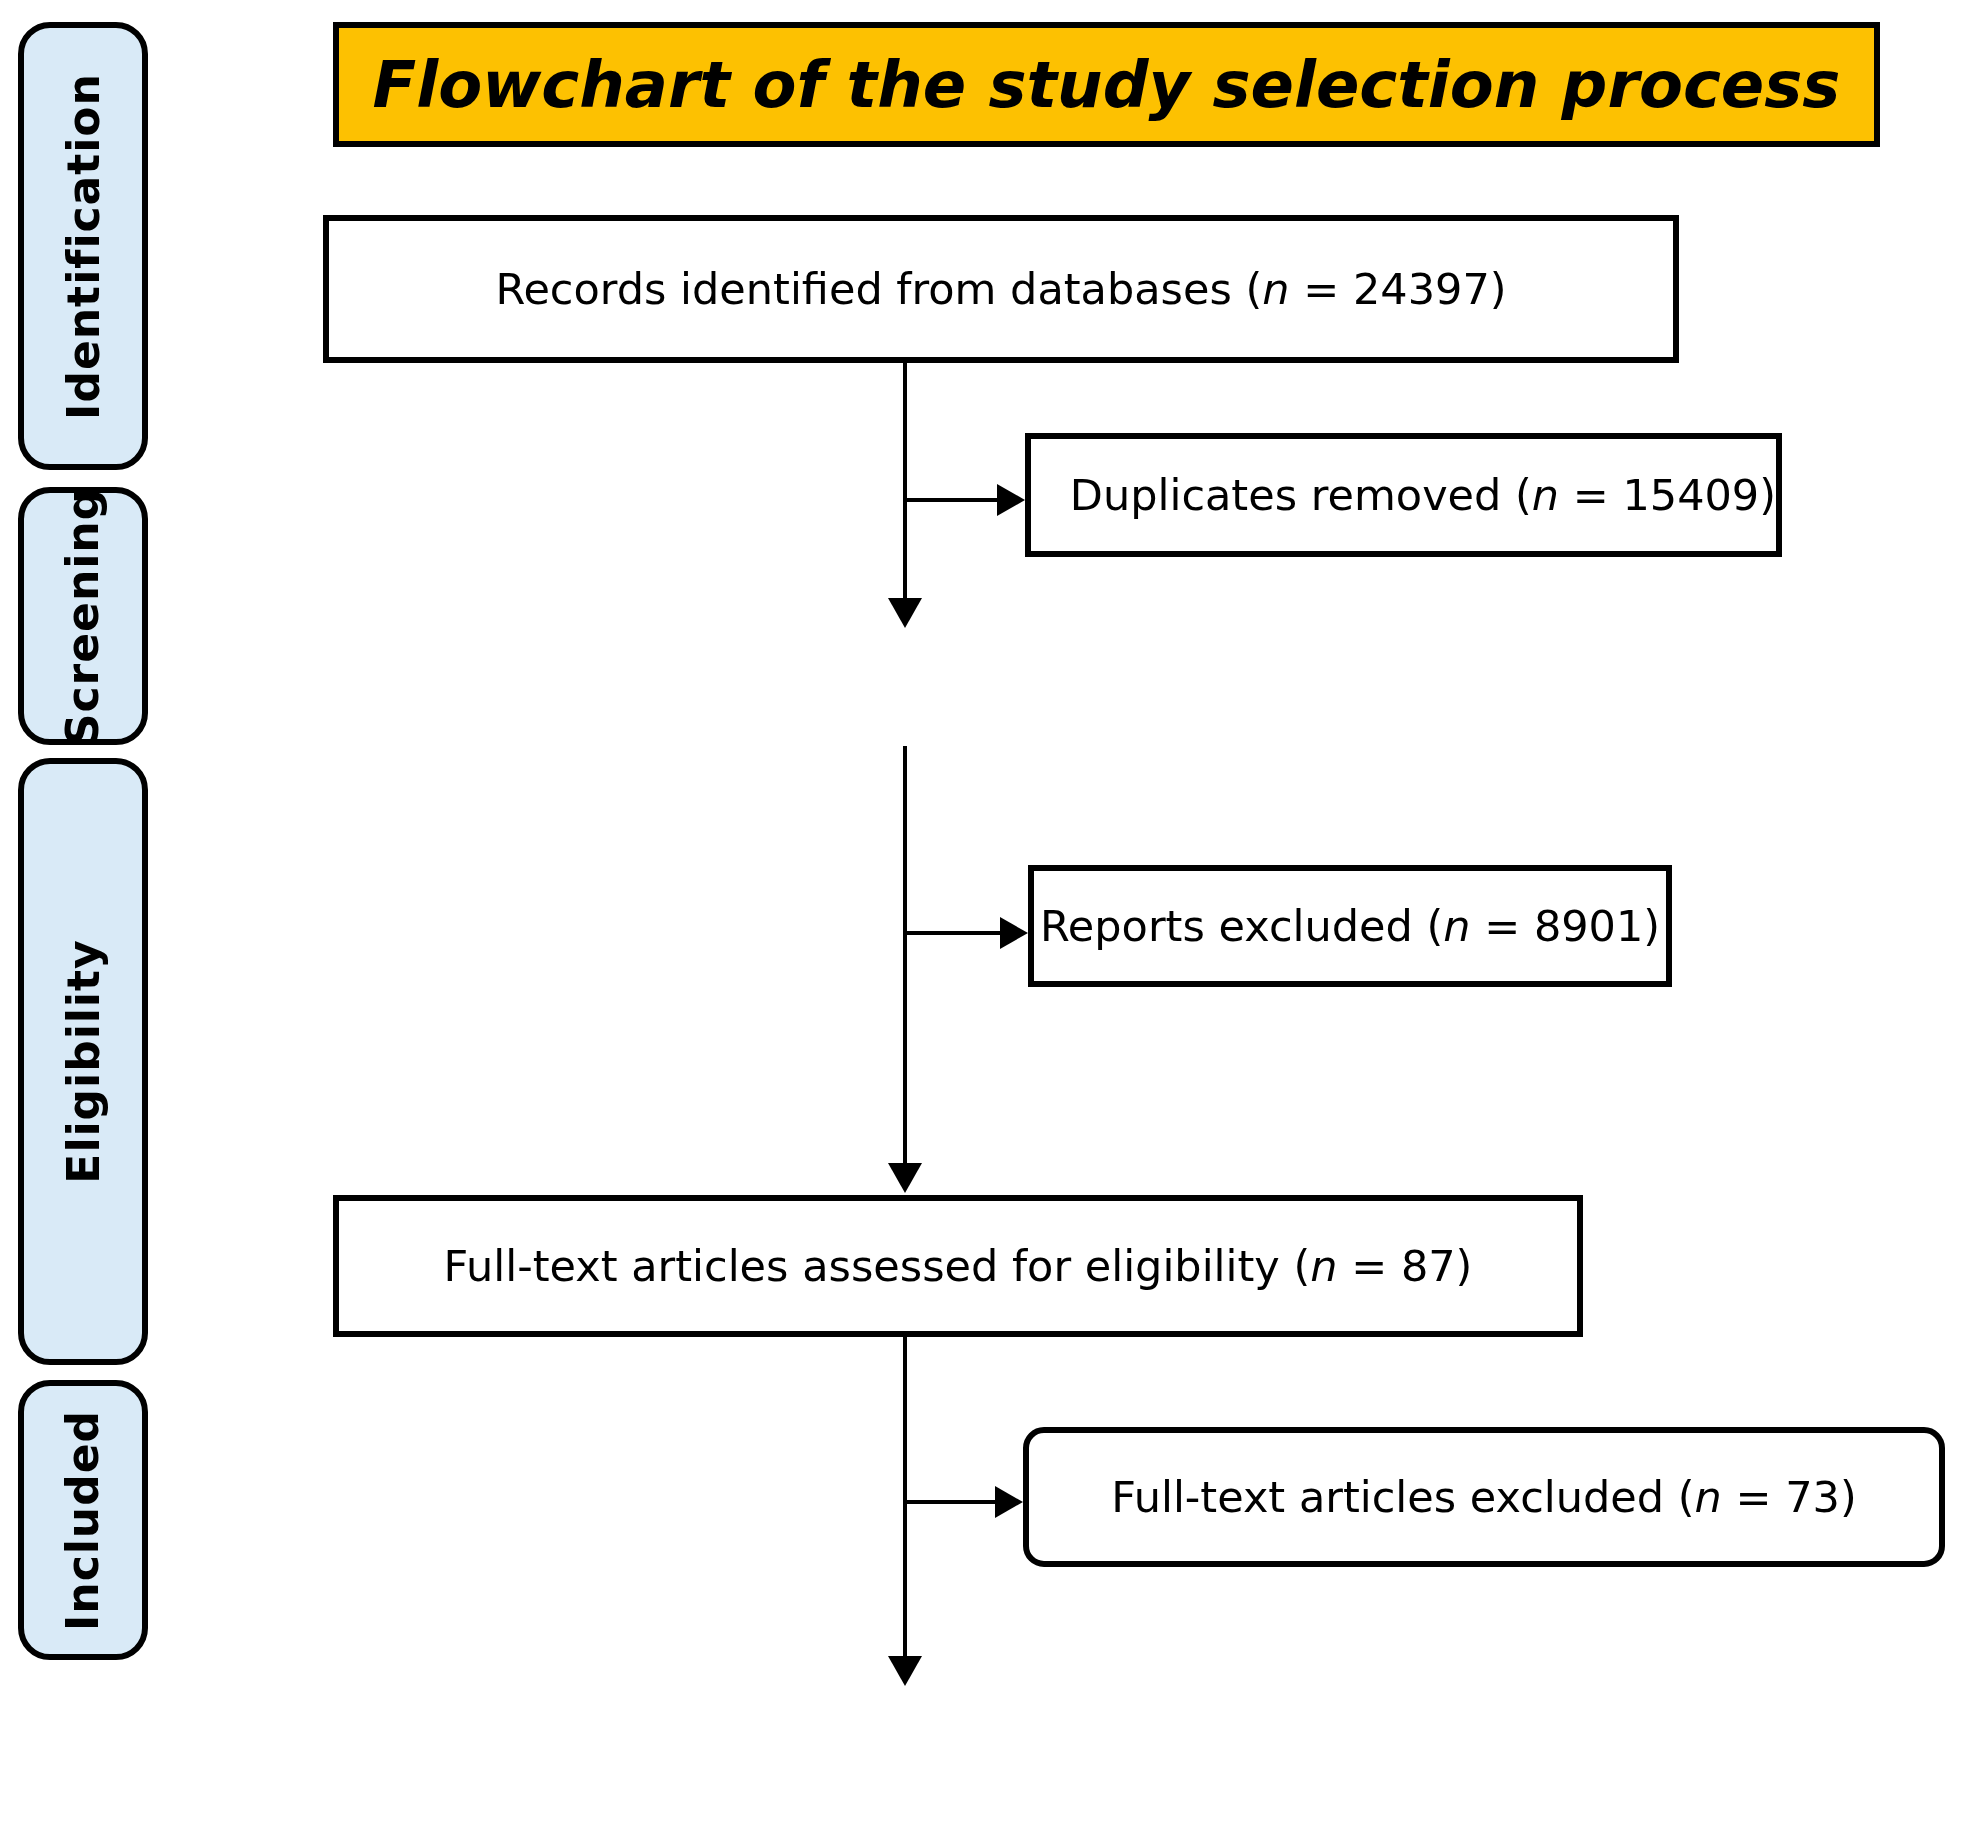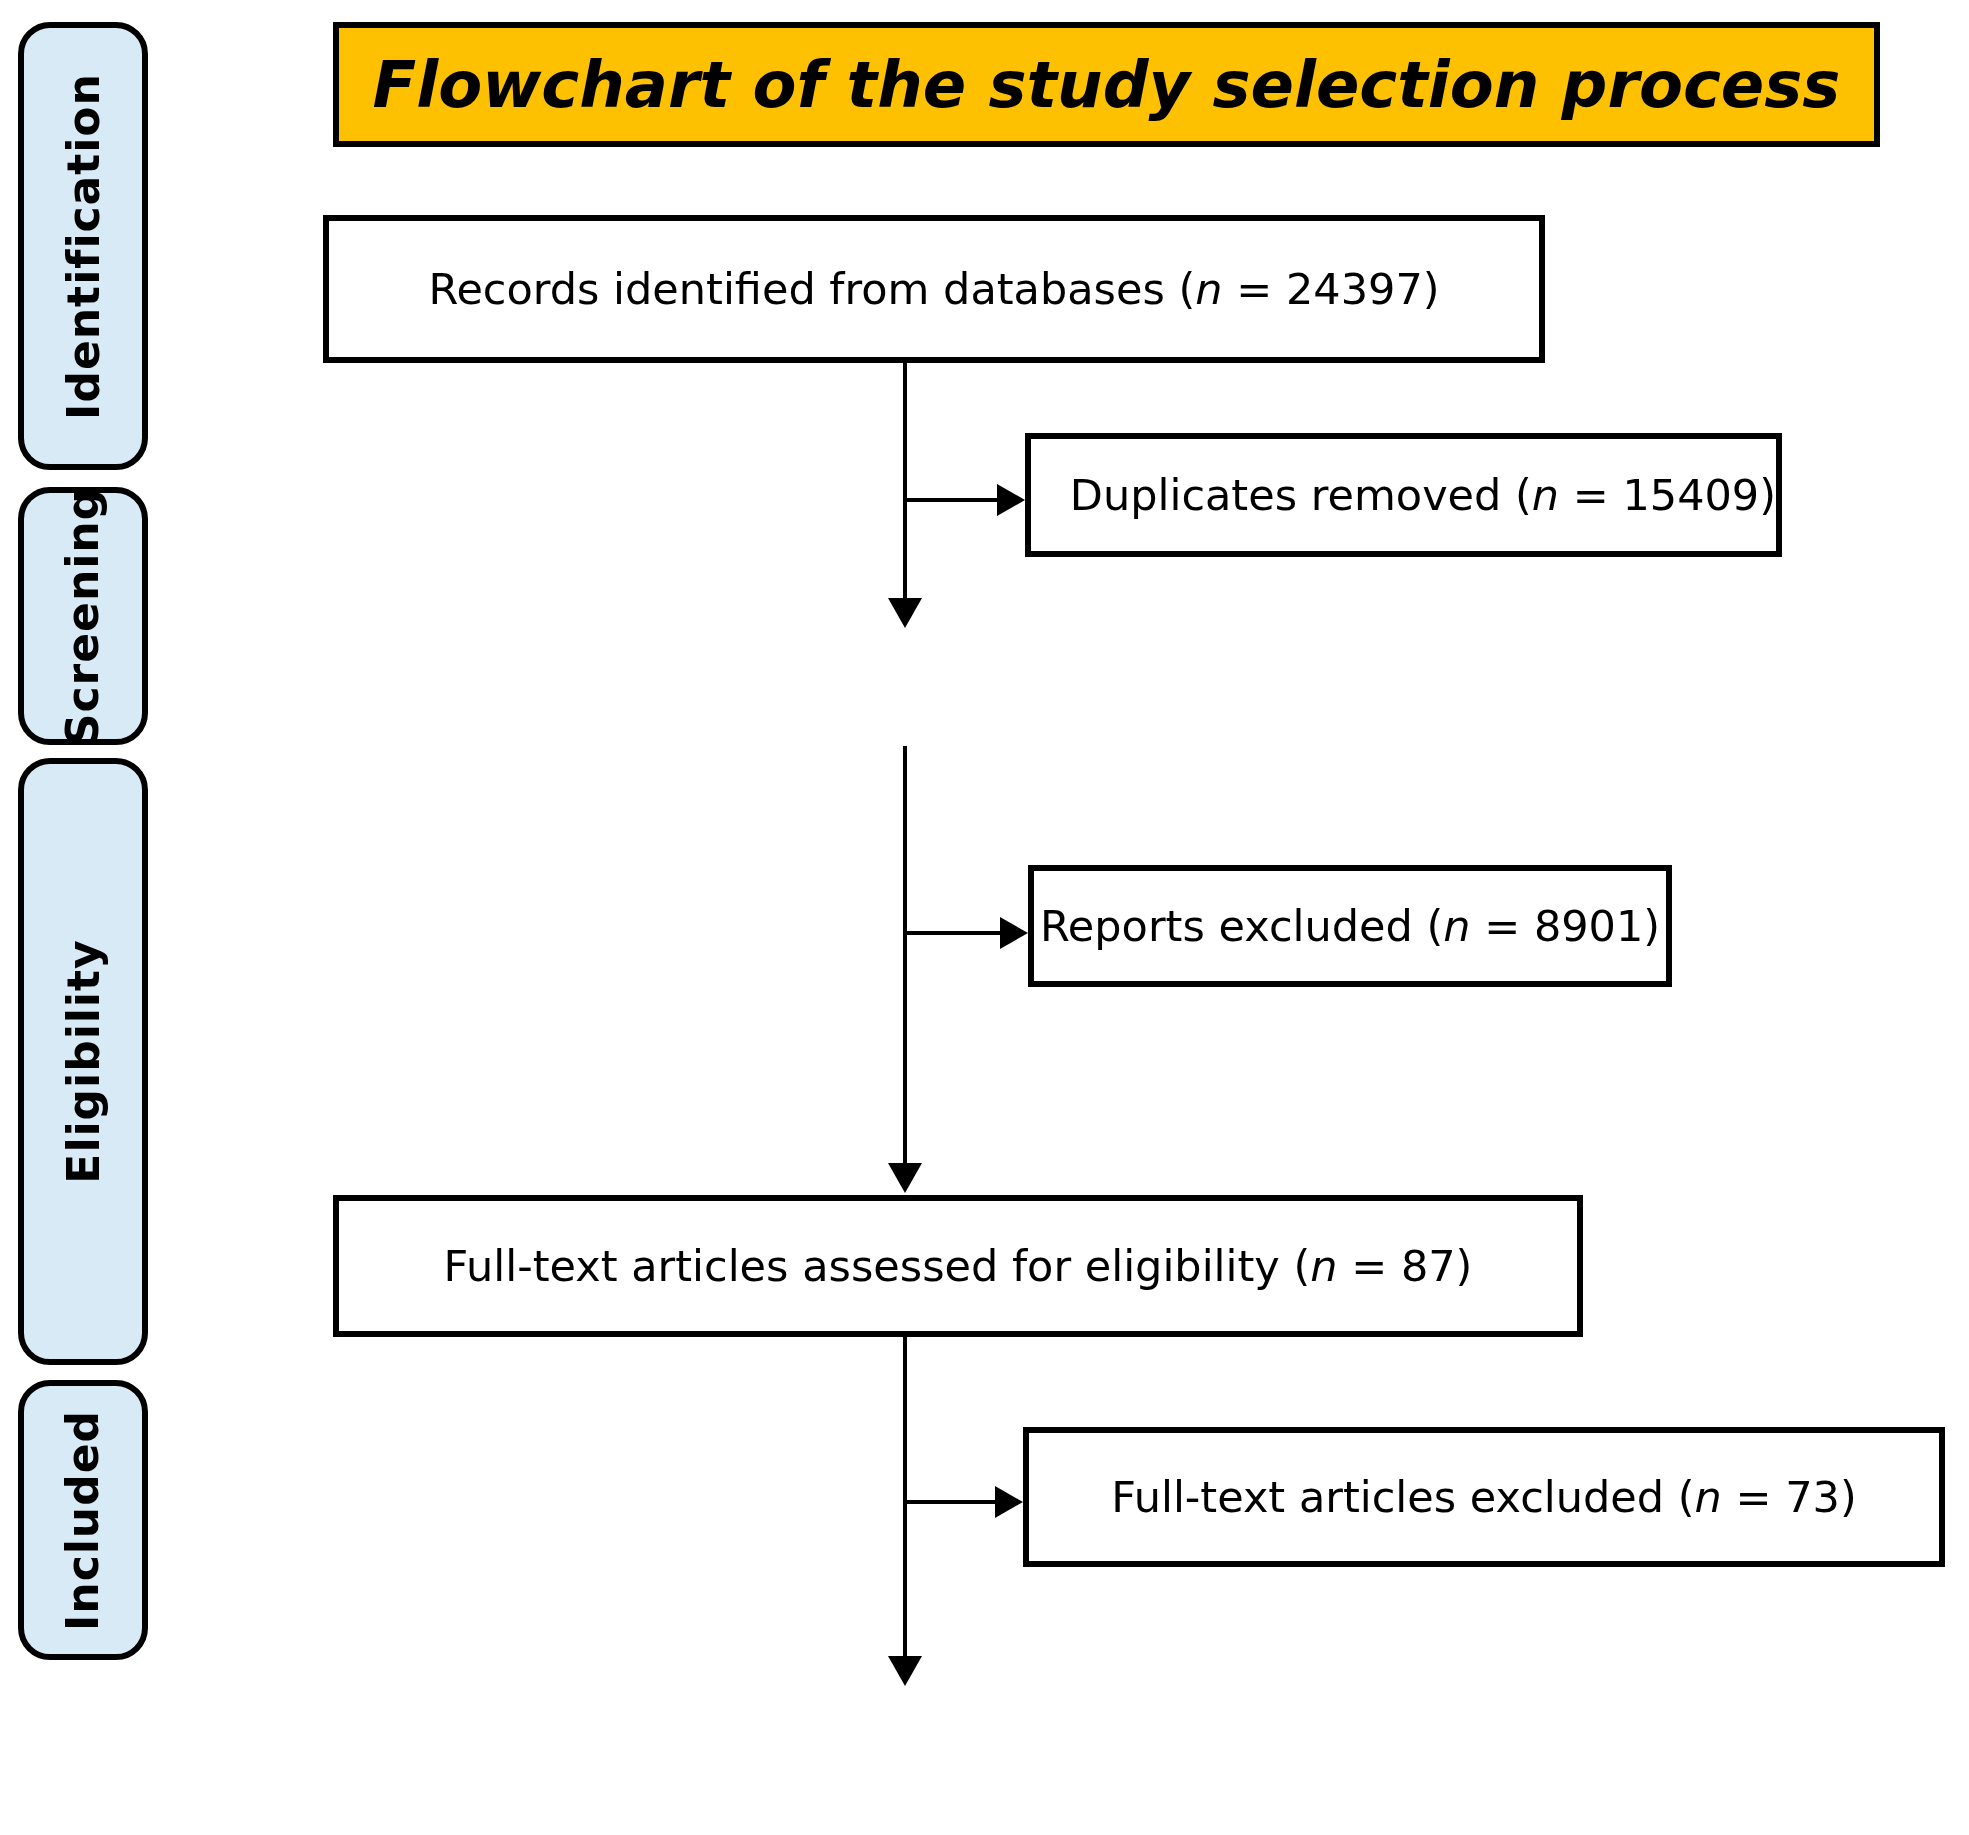--- a/index.html
+++ b/index.html
@@ -60,38 +60,38 @@
     <span class="stage-label">Eligibility</span>
   </div>
   <div class="stage" style="top: 1380px; height: 280px; background-color: rgb(217, 234, 247);">
     <span class="stage-label">Included</span>
   </div>
 
   <div class="banner" style="background-color: rgb(253, 193, 1);">
     <span class="banner-label">Flowchart of the study selection process</span>
   </div>
 
-  <div class="fbox" style="left:323px;top:215px;width:1222px;height:148px;">
+  <div class="fbox" style="left:323px;top:215px;width:1356px;height:148px;">
     <span class="t"><span>Records identified from databases (</span><span class="nvar">n</span><span> = 24397)</span></span>
   </div>
 
   <div class="fbox" style="left:1025px;top:433px;width:757px;height:124px;justify-content:flex-end;">
     <span class="t"><span>Duplicates removed (</span><span class="nvar">n</span><span> = 15409)</span></span>
   </div>
 
 
   <div class="fbox" style="left:1028px;top:865px;width:644px;height:122px;">
     <span class="t"><span>Reports excluded (</span><span class="nvar">n</span><span> = 8901)</span></span>
   </div>
 
   <div class="fbox" style="left:333px;top:1195px;width:1250px;height:142px;text-align:center;">
     <span class="t"><span>Full-text articles assessed for eligibility (</span><span class="nvar">n</span><span> = 87)</span></span>
   </div>
 
-  <div class="fbox" style="left:1023px;top:1427px;width:922px;height:140px;">
+  <div class="fbox" style="left:1023px;top:1427px;width:922px;height:140px;border-radius:21px;">
     <span class="t"><span>Full-text articles excluded (</span><span class="nvar">n</span><span> = 73)</span></span>
   </div>
 
 
   <div class="vline" style="left:903px;top:363px;width:4px;height:237px;"></div>
   <div class="arrow-down" style="left:888px;top:598px;"></div>
   <div class="hline" style="left:905px;top:498px;width:92px;height:4px;"></div>
   <div class="arrow-right" style="left:997px;top:484px;"></div>
 
   <div class="vline" style="left:903px;top:746px;width:4px;height:417px;"></div>

